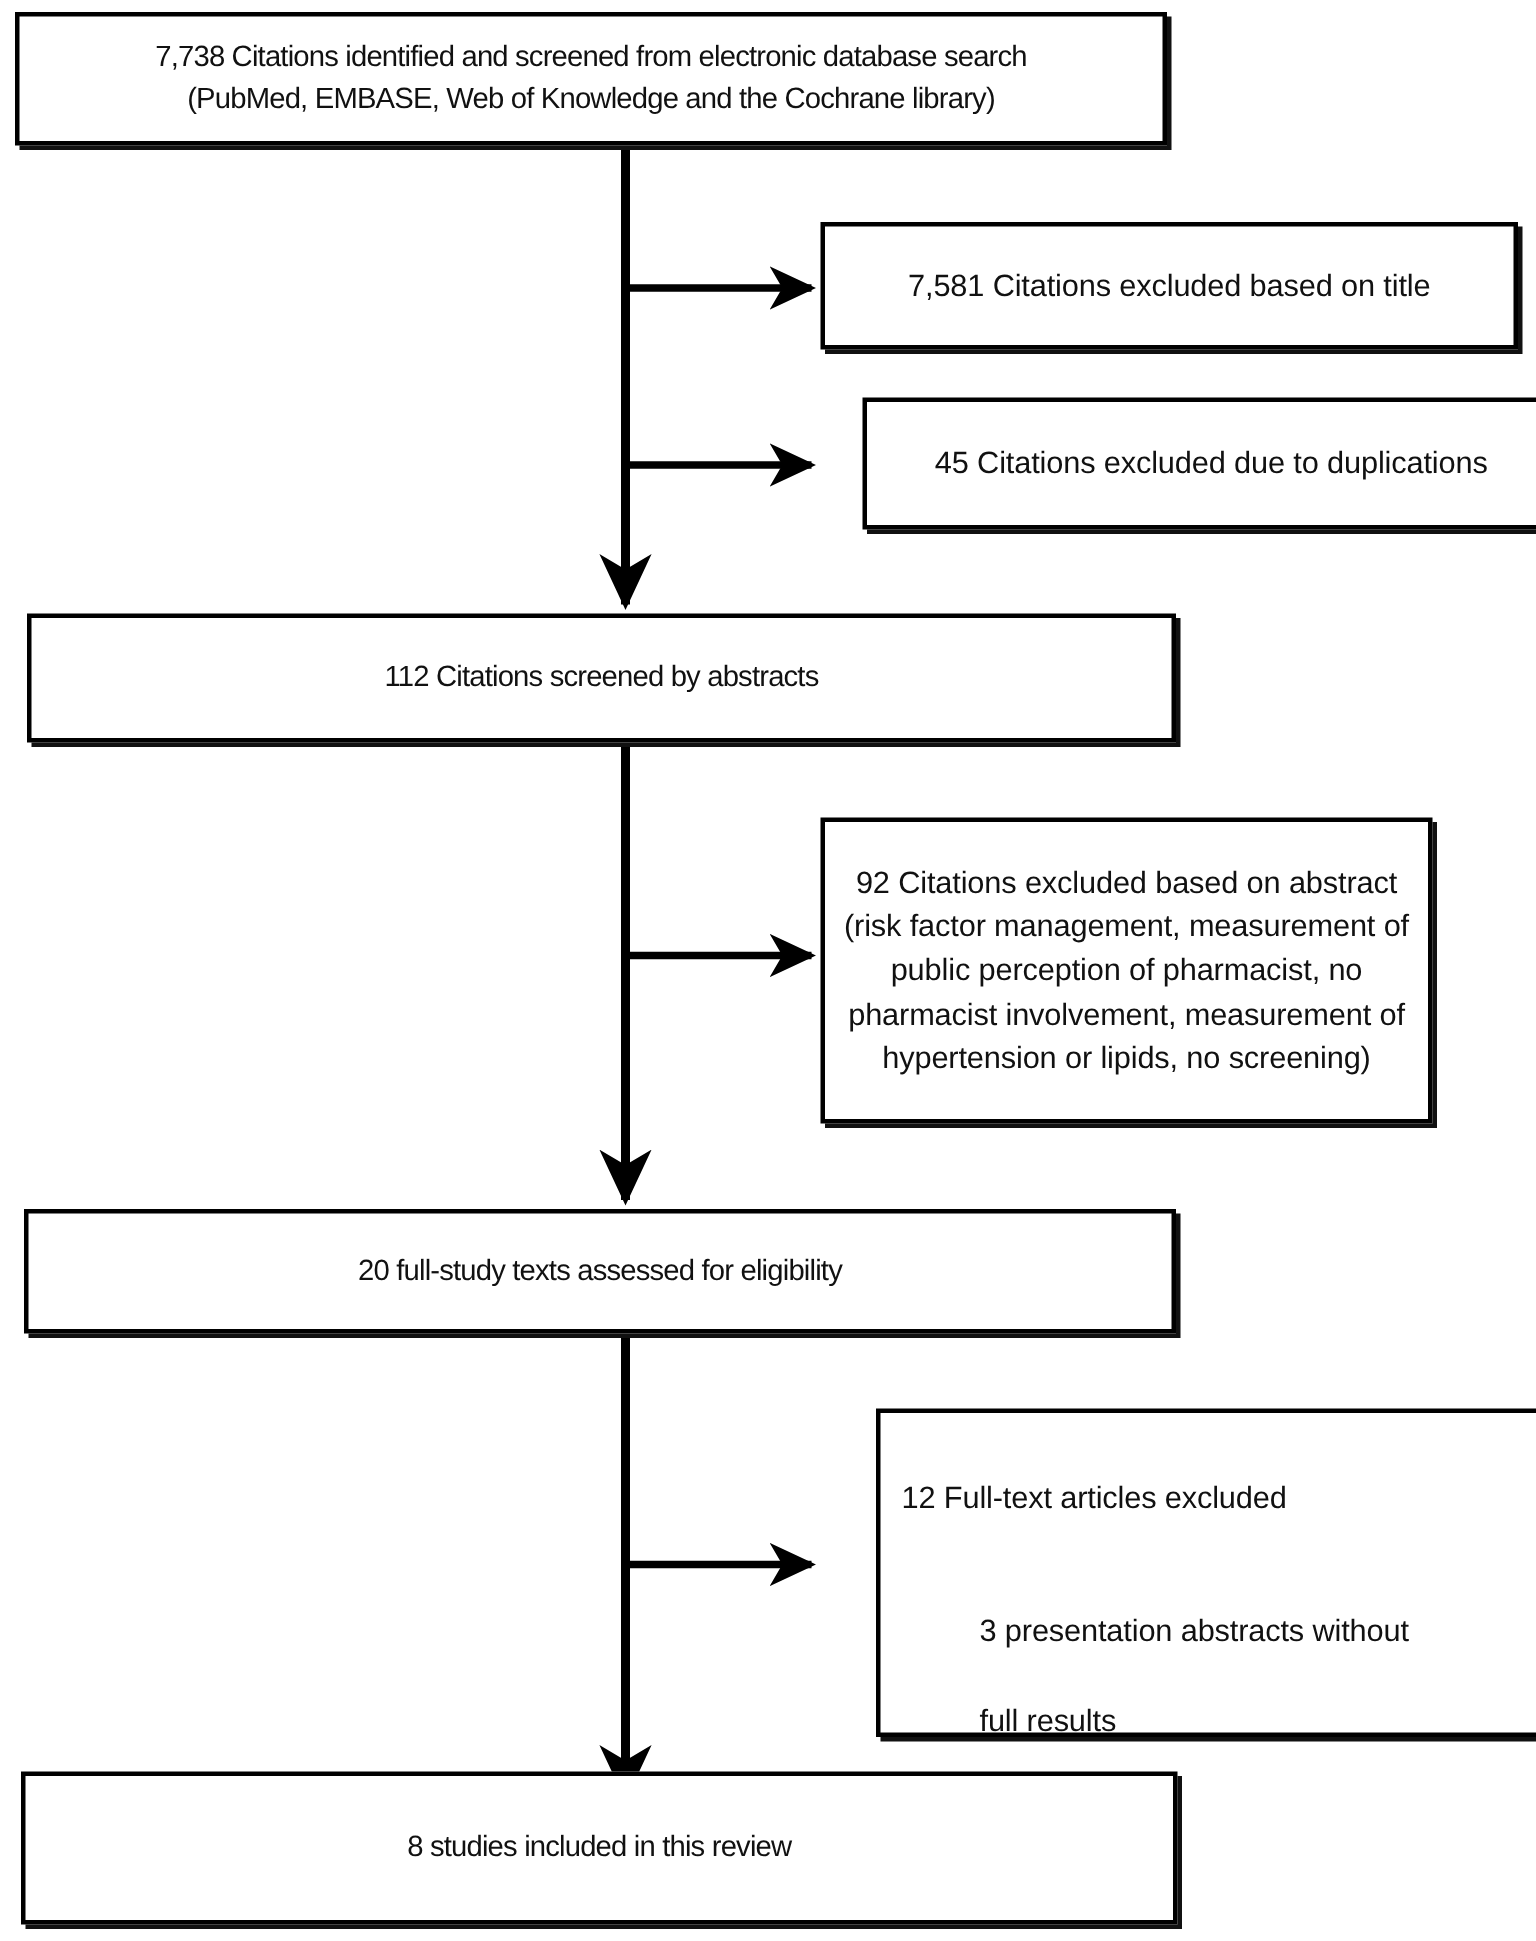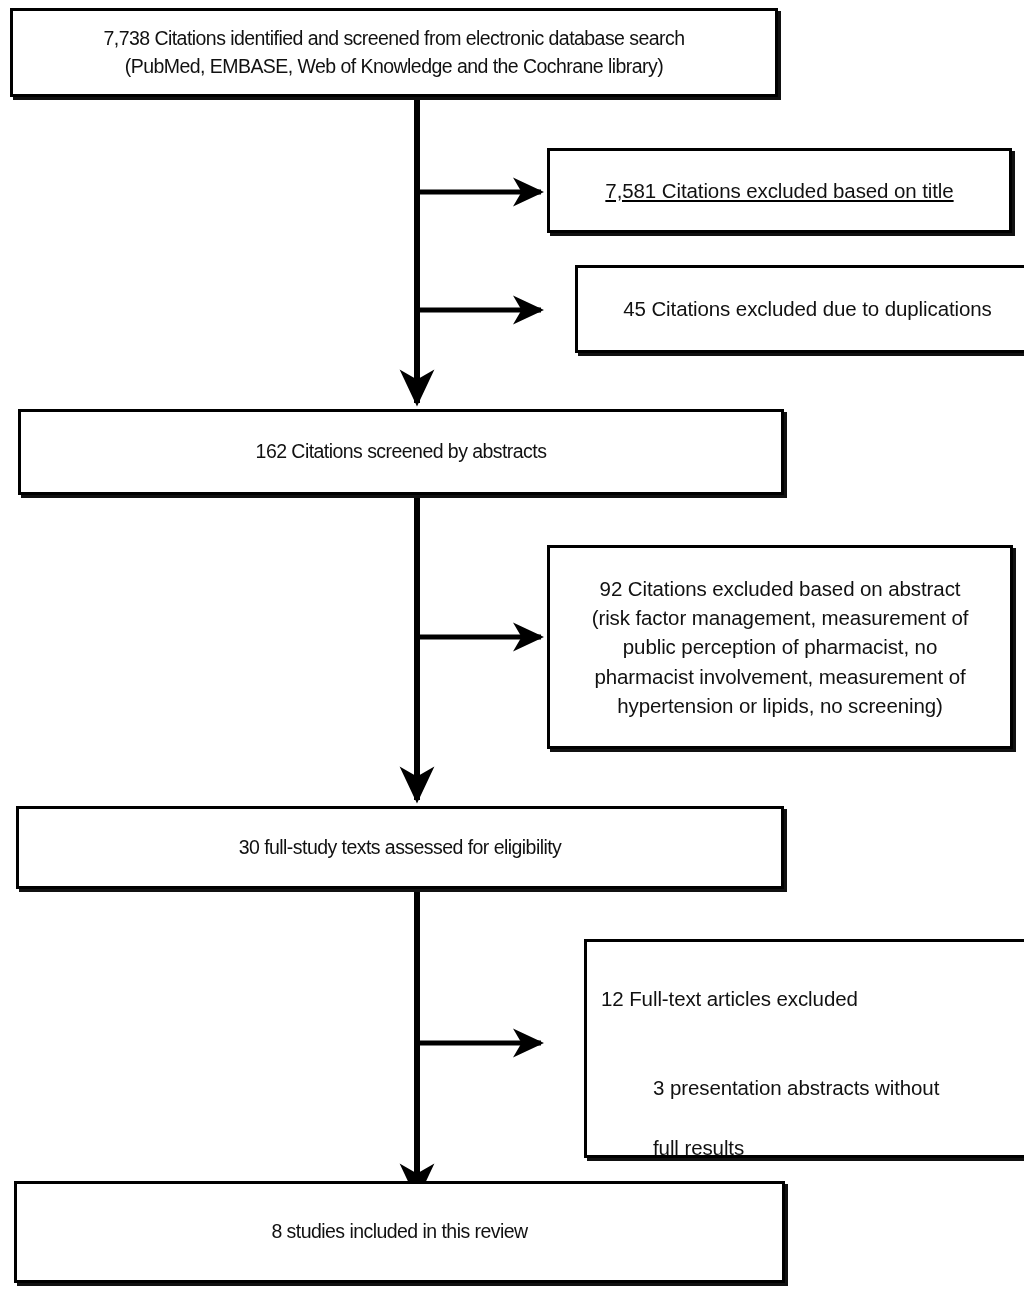--- a/index.html
+++ b/index.html
@@ -46,24 +46,24 @@
   
   .main-box .txt {
     font-size: 19.5px;
     letter-spacing: -0.55px;
   }
   .side-box .txt {
     font-size: 20.5px;
     letter-spacing: -0.1px;
   }
   .box-a { left: 10px;  top: 8px;    width: 768px;  height: 89px; }
-  .box-b { left: 547px; top: 148px;  width: 465px;  height: 85px; text-decoration: underline; }
+  .box-b { left: 547px; top: 148px;  width: 465px;  height: 85px; }
   .box-c { left: 575px; top: 265px;  width: 465px;  height: 88px; }
   .box-d { left: 18px;  top: 409px;  width: 766px;  height: 86px; }
-  .box-e { left: 547px; top: 545px;  width: 466px;  height: 204px; }
+  .box-e { left: 547px; top: 545px;  width: 408px;  height: 204px; }
   .box-f { left: 16px;  top: 806px;  width: 768px;  height: 83px; }
   .box-g { left: 547px; top: 939px;  width: 465px;  height: 219px; margin-left: 37px; }
   .box-h { left: 14px;  top: 1181px; width: 771px;  height: 102px; }
 
   
   .box-g { align-items: flex-start; }
   .box-g .txt {
     text-align: left;
     padding: 12px 8px 0 14px;
     line-height: 1.455;
@@ -118,33 +118,33 @@
 
   <div class="box side-box box-b">
     <span class="txt">7,581 Citations excluded based on title</span>
   </div>
 
   <div class="box side-box box-c">
     <span class="txt">45 Citations excluded due to duplications</span>
   </div>
 
   <div class="box main-box box-d">
-    <span class="txt">162 Citations screened by abstracts</span>
+    <span class="txt">112 Citations screened by abstracts</span>
   </div>
 
   <div class="box side-box box-e">
     <span class="txt">92 Citations excluded based on abstract
 (risk factor management, measurement of
 public perception of pharmacist, no
 pharmacist involvement, measurement of
 hypertension or lipids, no screening)</span>
   </div>
 
   <div class="box main-box box-f">
-    <span class="txt">30 full-study texts assessed for eligibility</span>
+    <span class="txt">20 full-study texts assessed for eligibility</span>
   </div>
 
   <div class="box side-box box-g">
     <span class="txt">
       <span style="display: block;">12 Full-text articles excluded</span>
       <ul class="reason-list">
         <li>3 presentation abstracts without</li>
         <li>full results</li>
         
       </ul>

